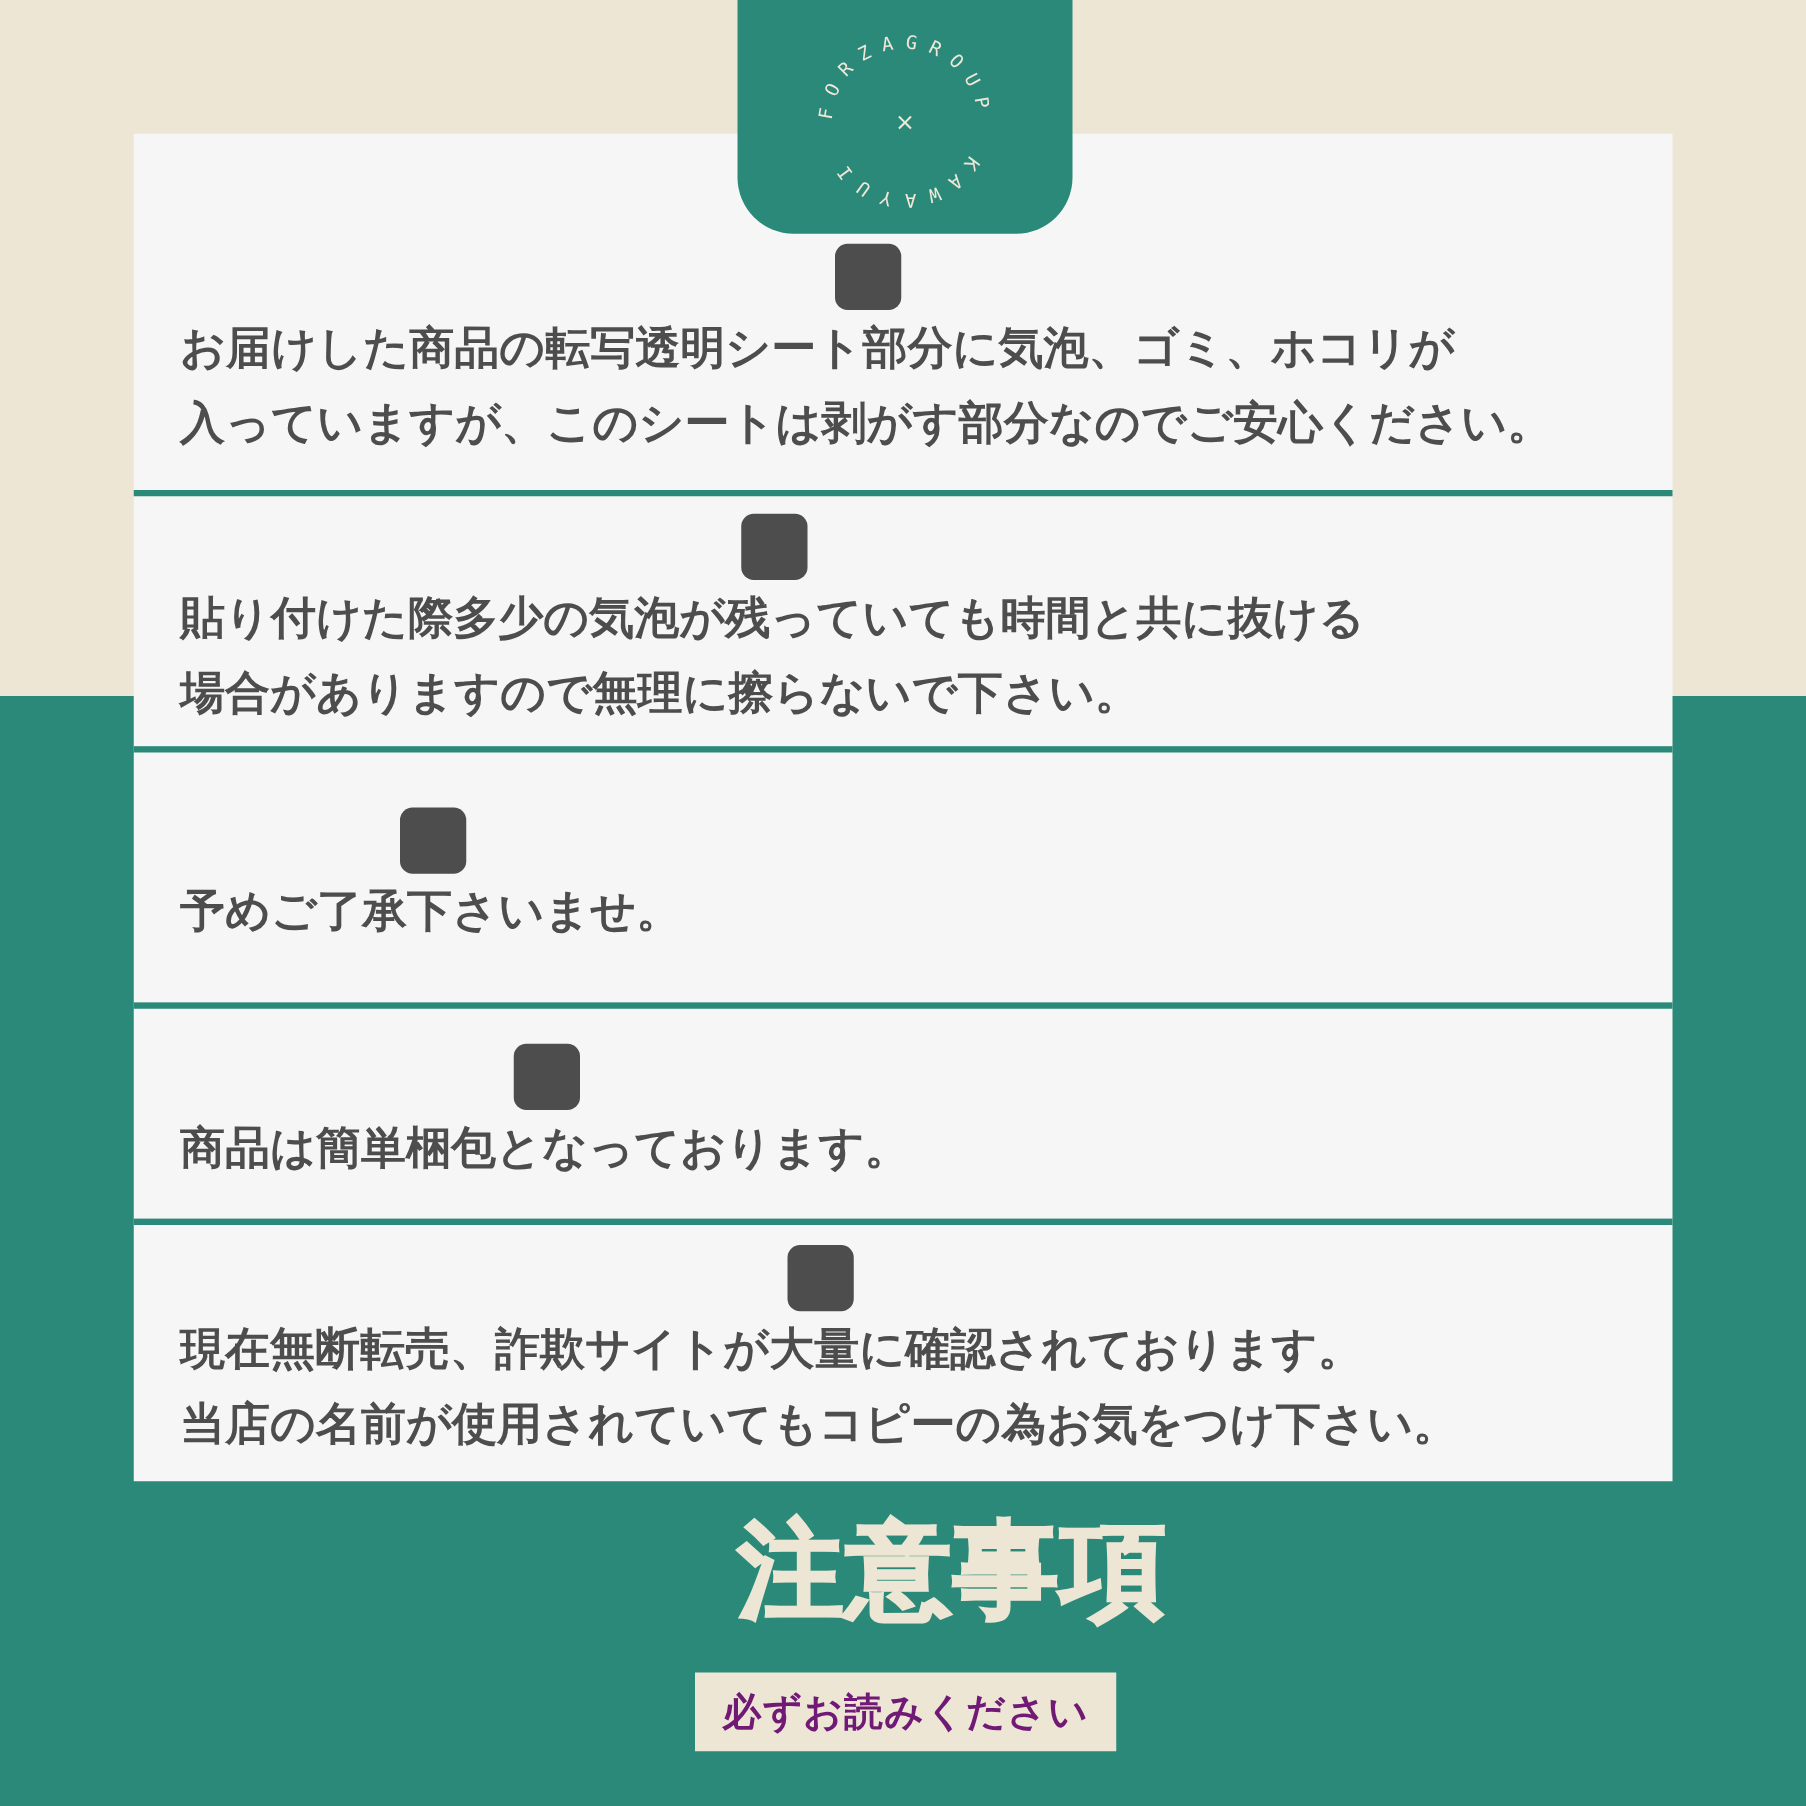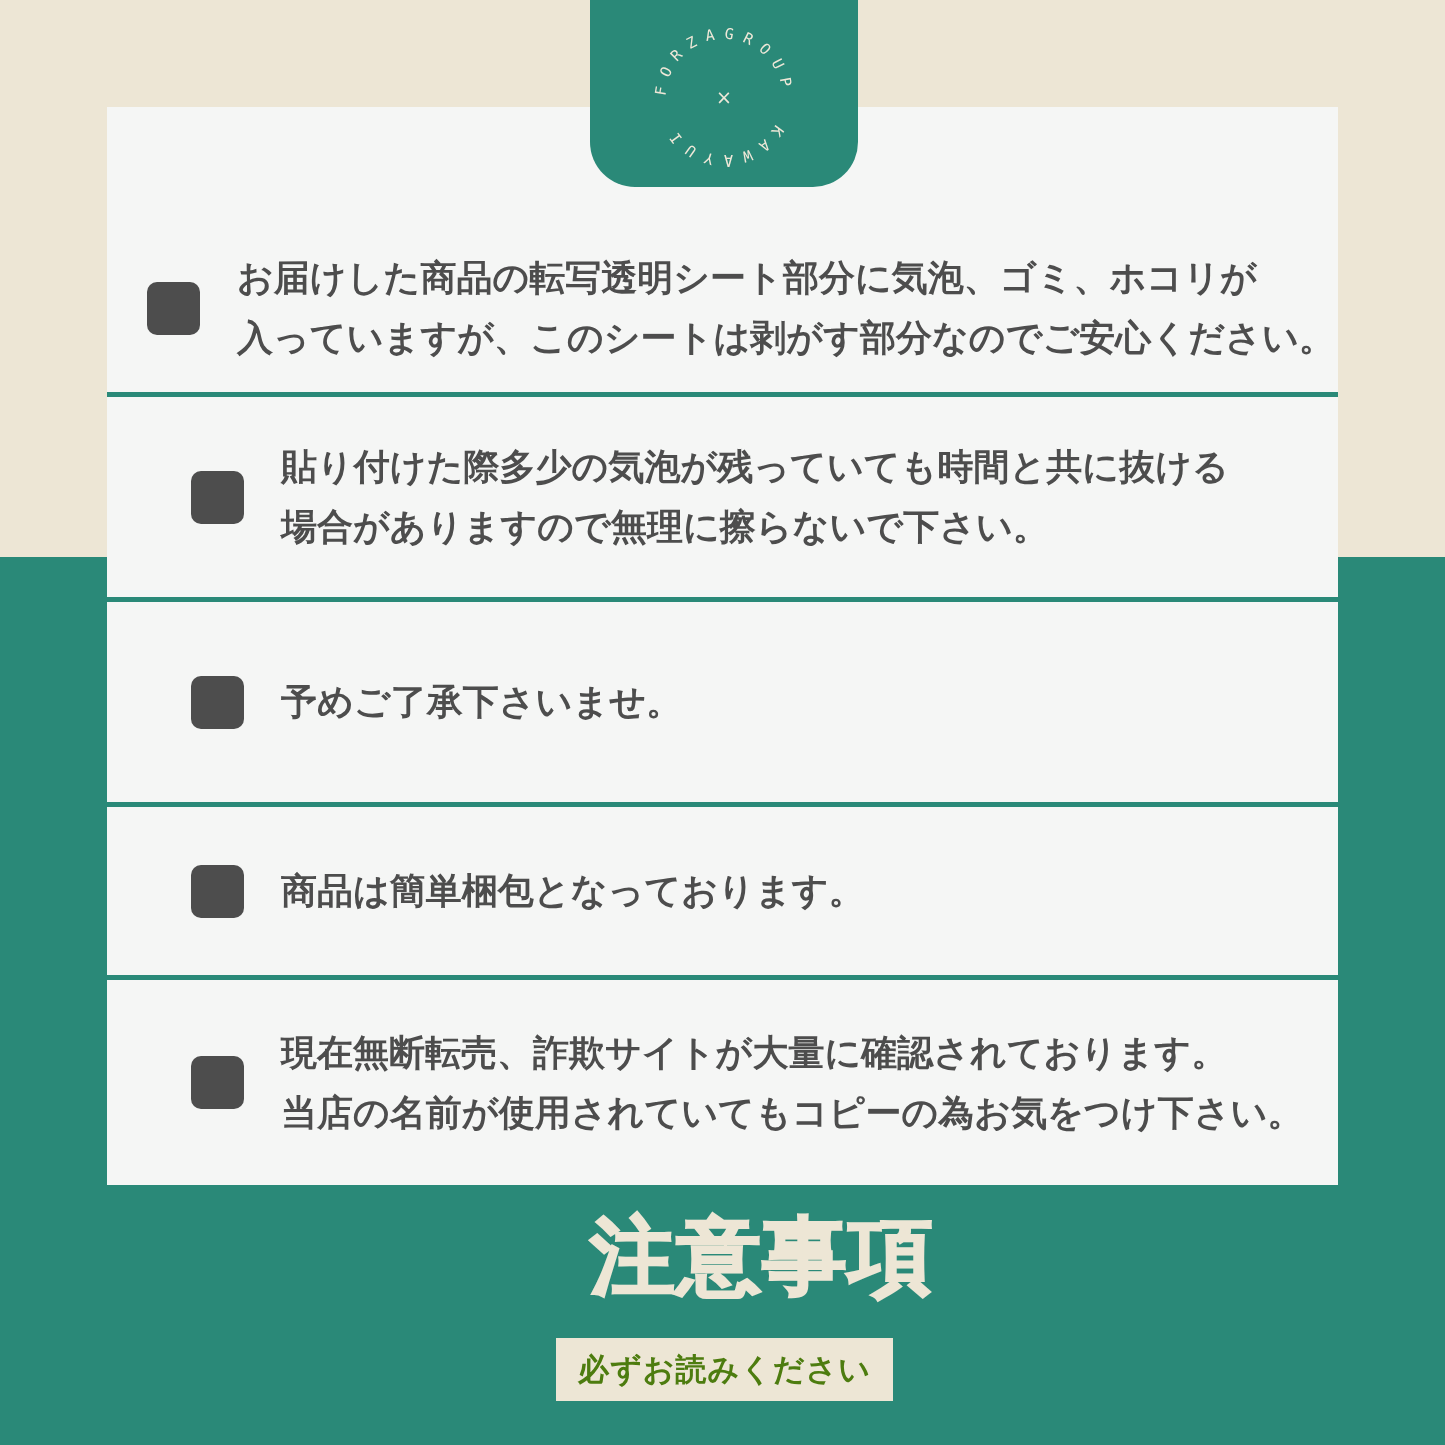--- a/index.html
+++ b/index.html
@@ -39,29 +39,30 @@
     position: absolute;
     left: 107px; top: 107px;
     width: 1231px;
     z-index: 1;
   }
   .panel {
     background: #F5F6F5;
     display: flex;
     align-items: center;
   }
-  .panel + .panel { border-top: 5px solid #2A8978; padding-left: 44px; }
+  .panel + .panel { border-top: 5px solid #2A8978; }
   .panel-1 { height: 285px; align-items: flex-end; }
   .panel-2 { height: 200px; }
   .panel-3 { height: 200px; }
   .panel-4 { height: 205px; }
   .panel-5 { height: 168px; }
   .row {
     display: flex;
     align-items: center;
+    flex-direction: column;
   }
   .panel-1 .row { margin-bottom: 24px; }
   .checkbox {
     flex: none;
     width: 53px; height: 53px;
     margin-left: 40px;
     background: #4D4D4D;
     border-radius: 10px;
   }
   .lines {
@@ -88,21 +89,21 @@
     margin-left: 40px;
   }
   .read-btn {
     position: absolute;
     left: 556px; top: 1338px;
     width: 337px; height: 63px;
     background: #EDE6D5;
     display: flex;
     align-items: center;
     justify-content: center;
-    color: #4d7c0f;
+    color: #701a75;
     font-size: 31px;
     font-weight: bold;
     letter-spacing: 1px;
   }
 </style>
 </head>
 <body>
 
 <div class="page">
 

